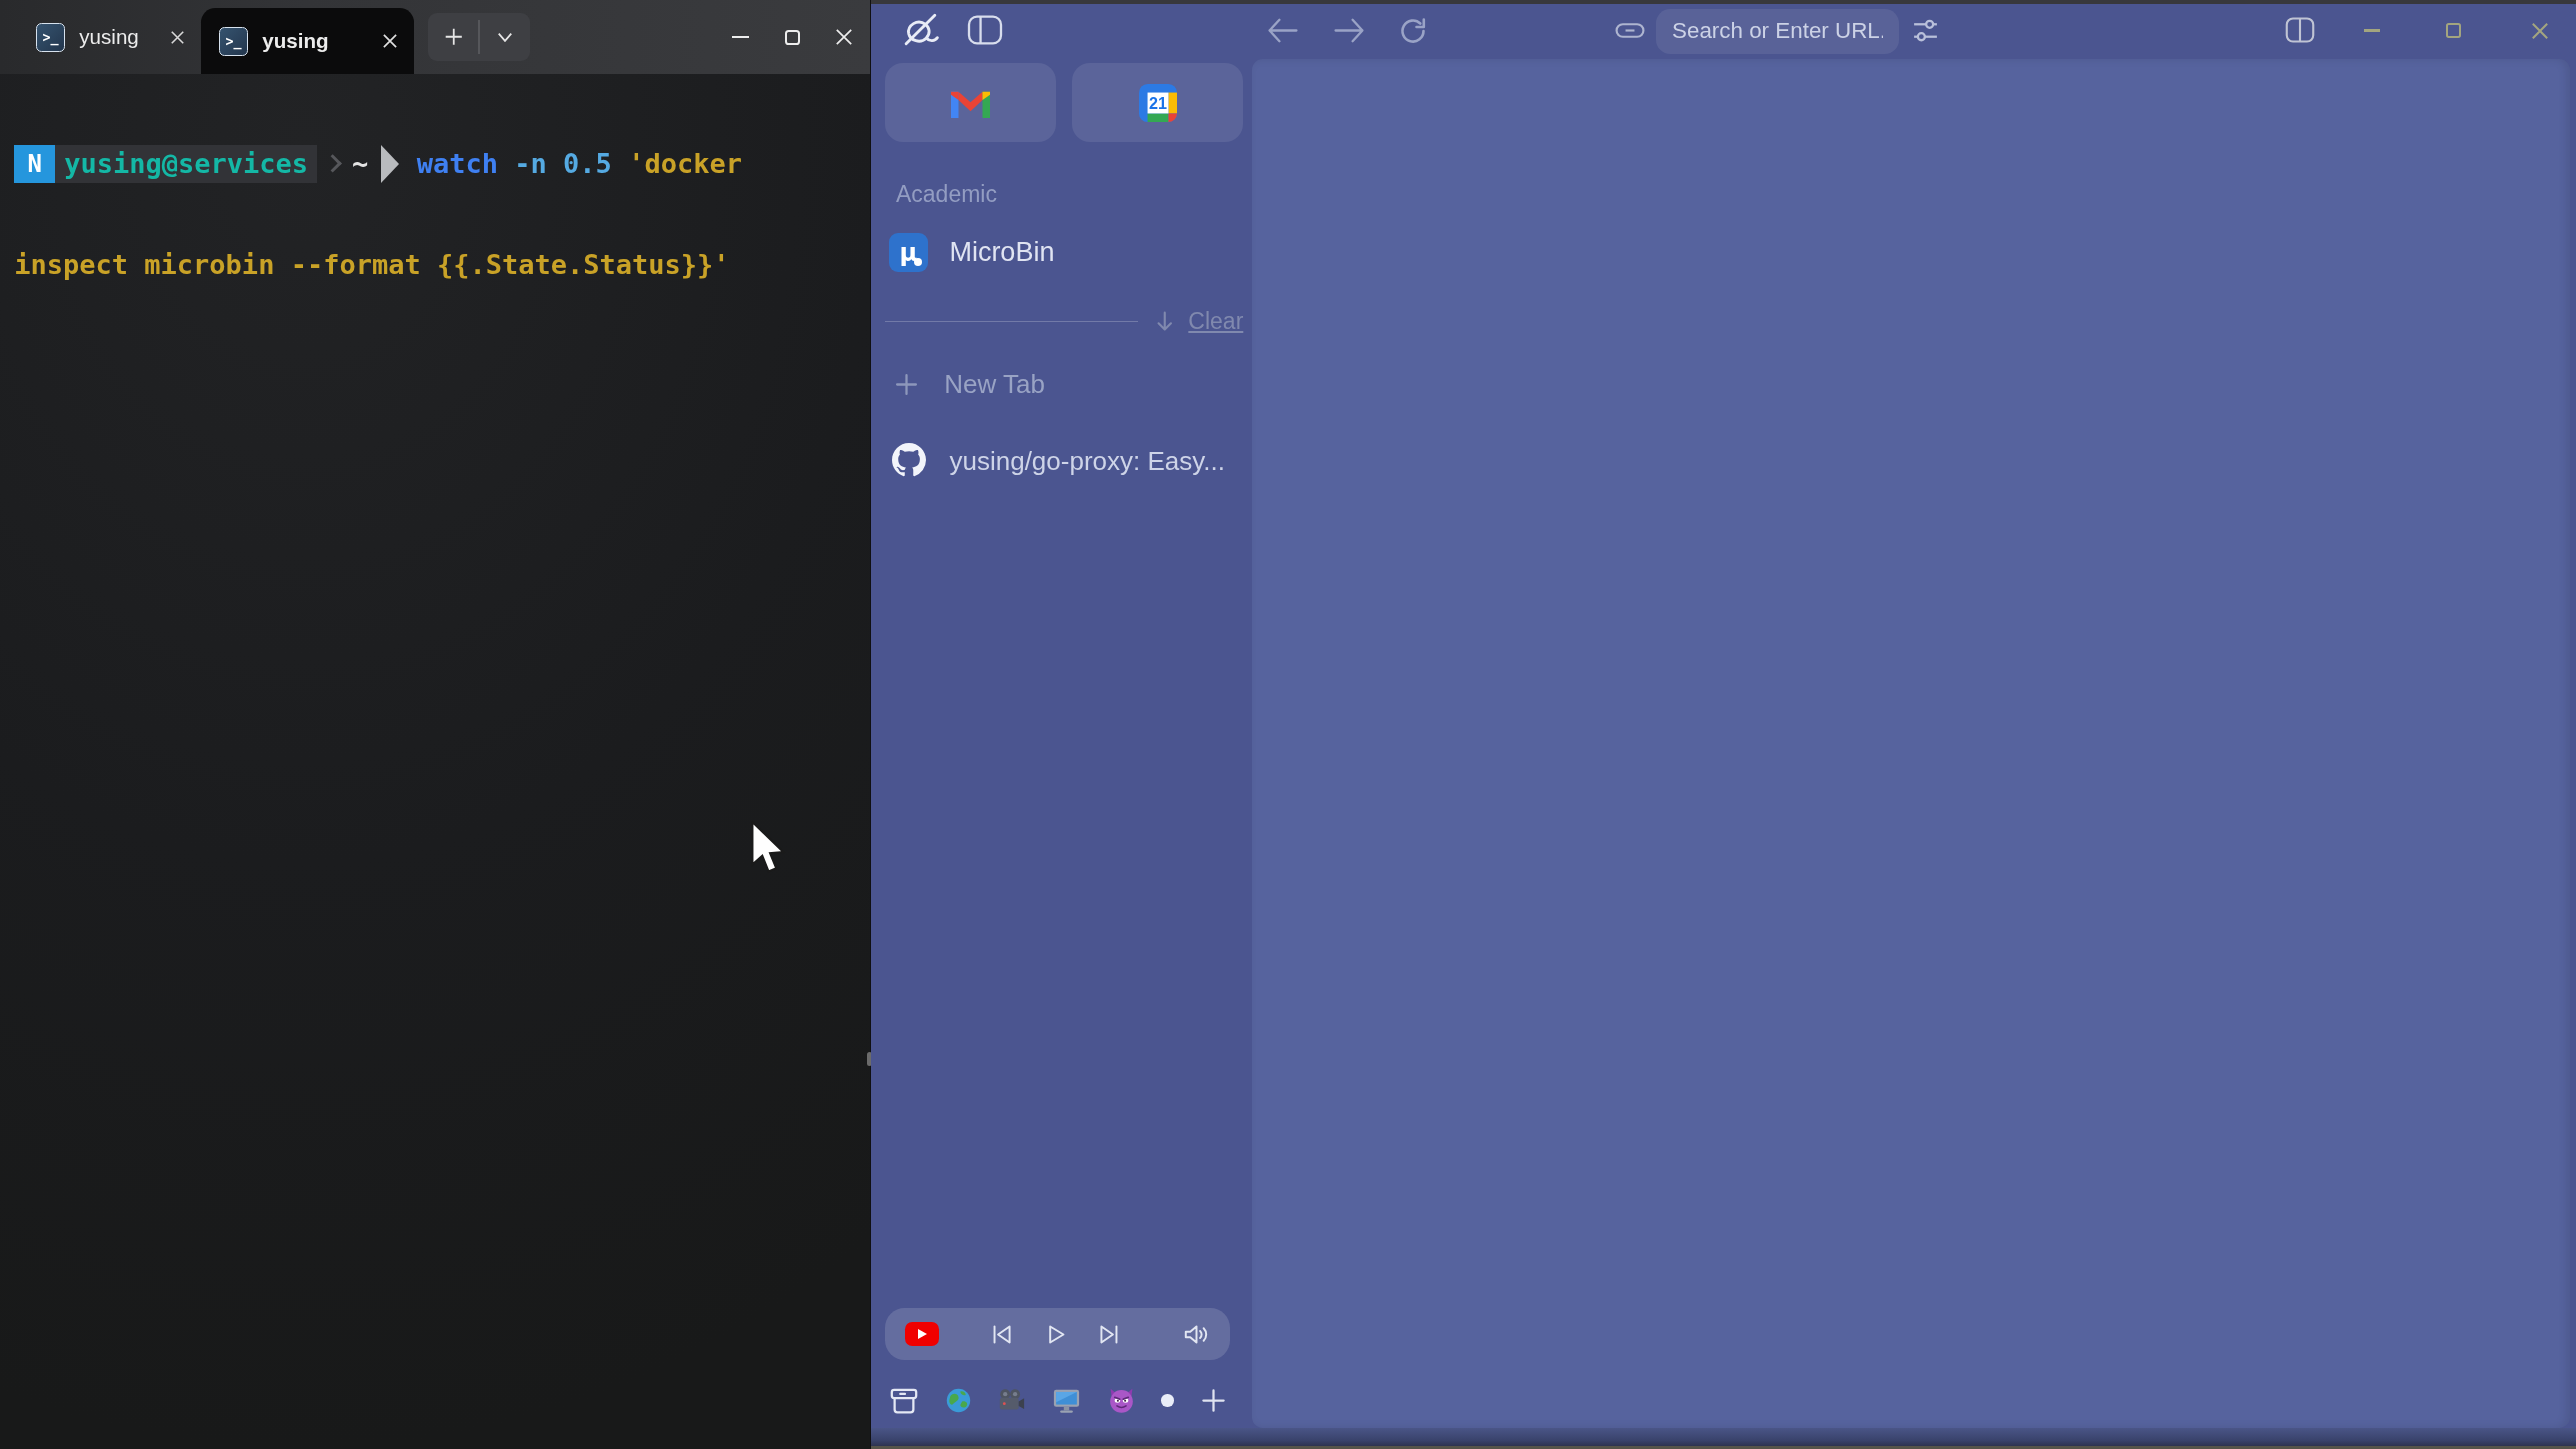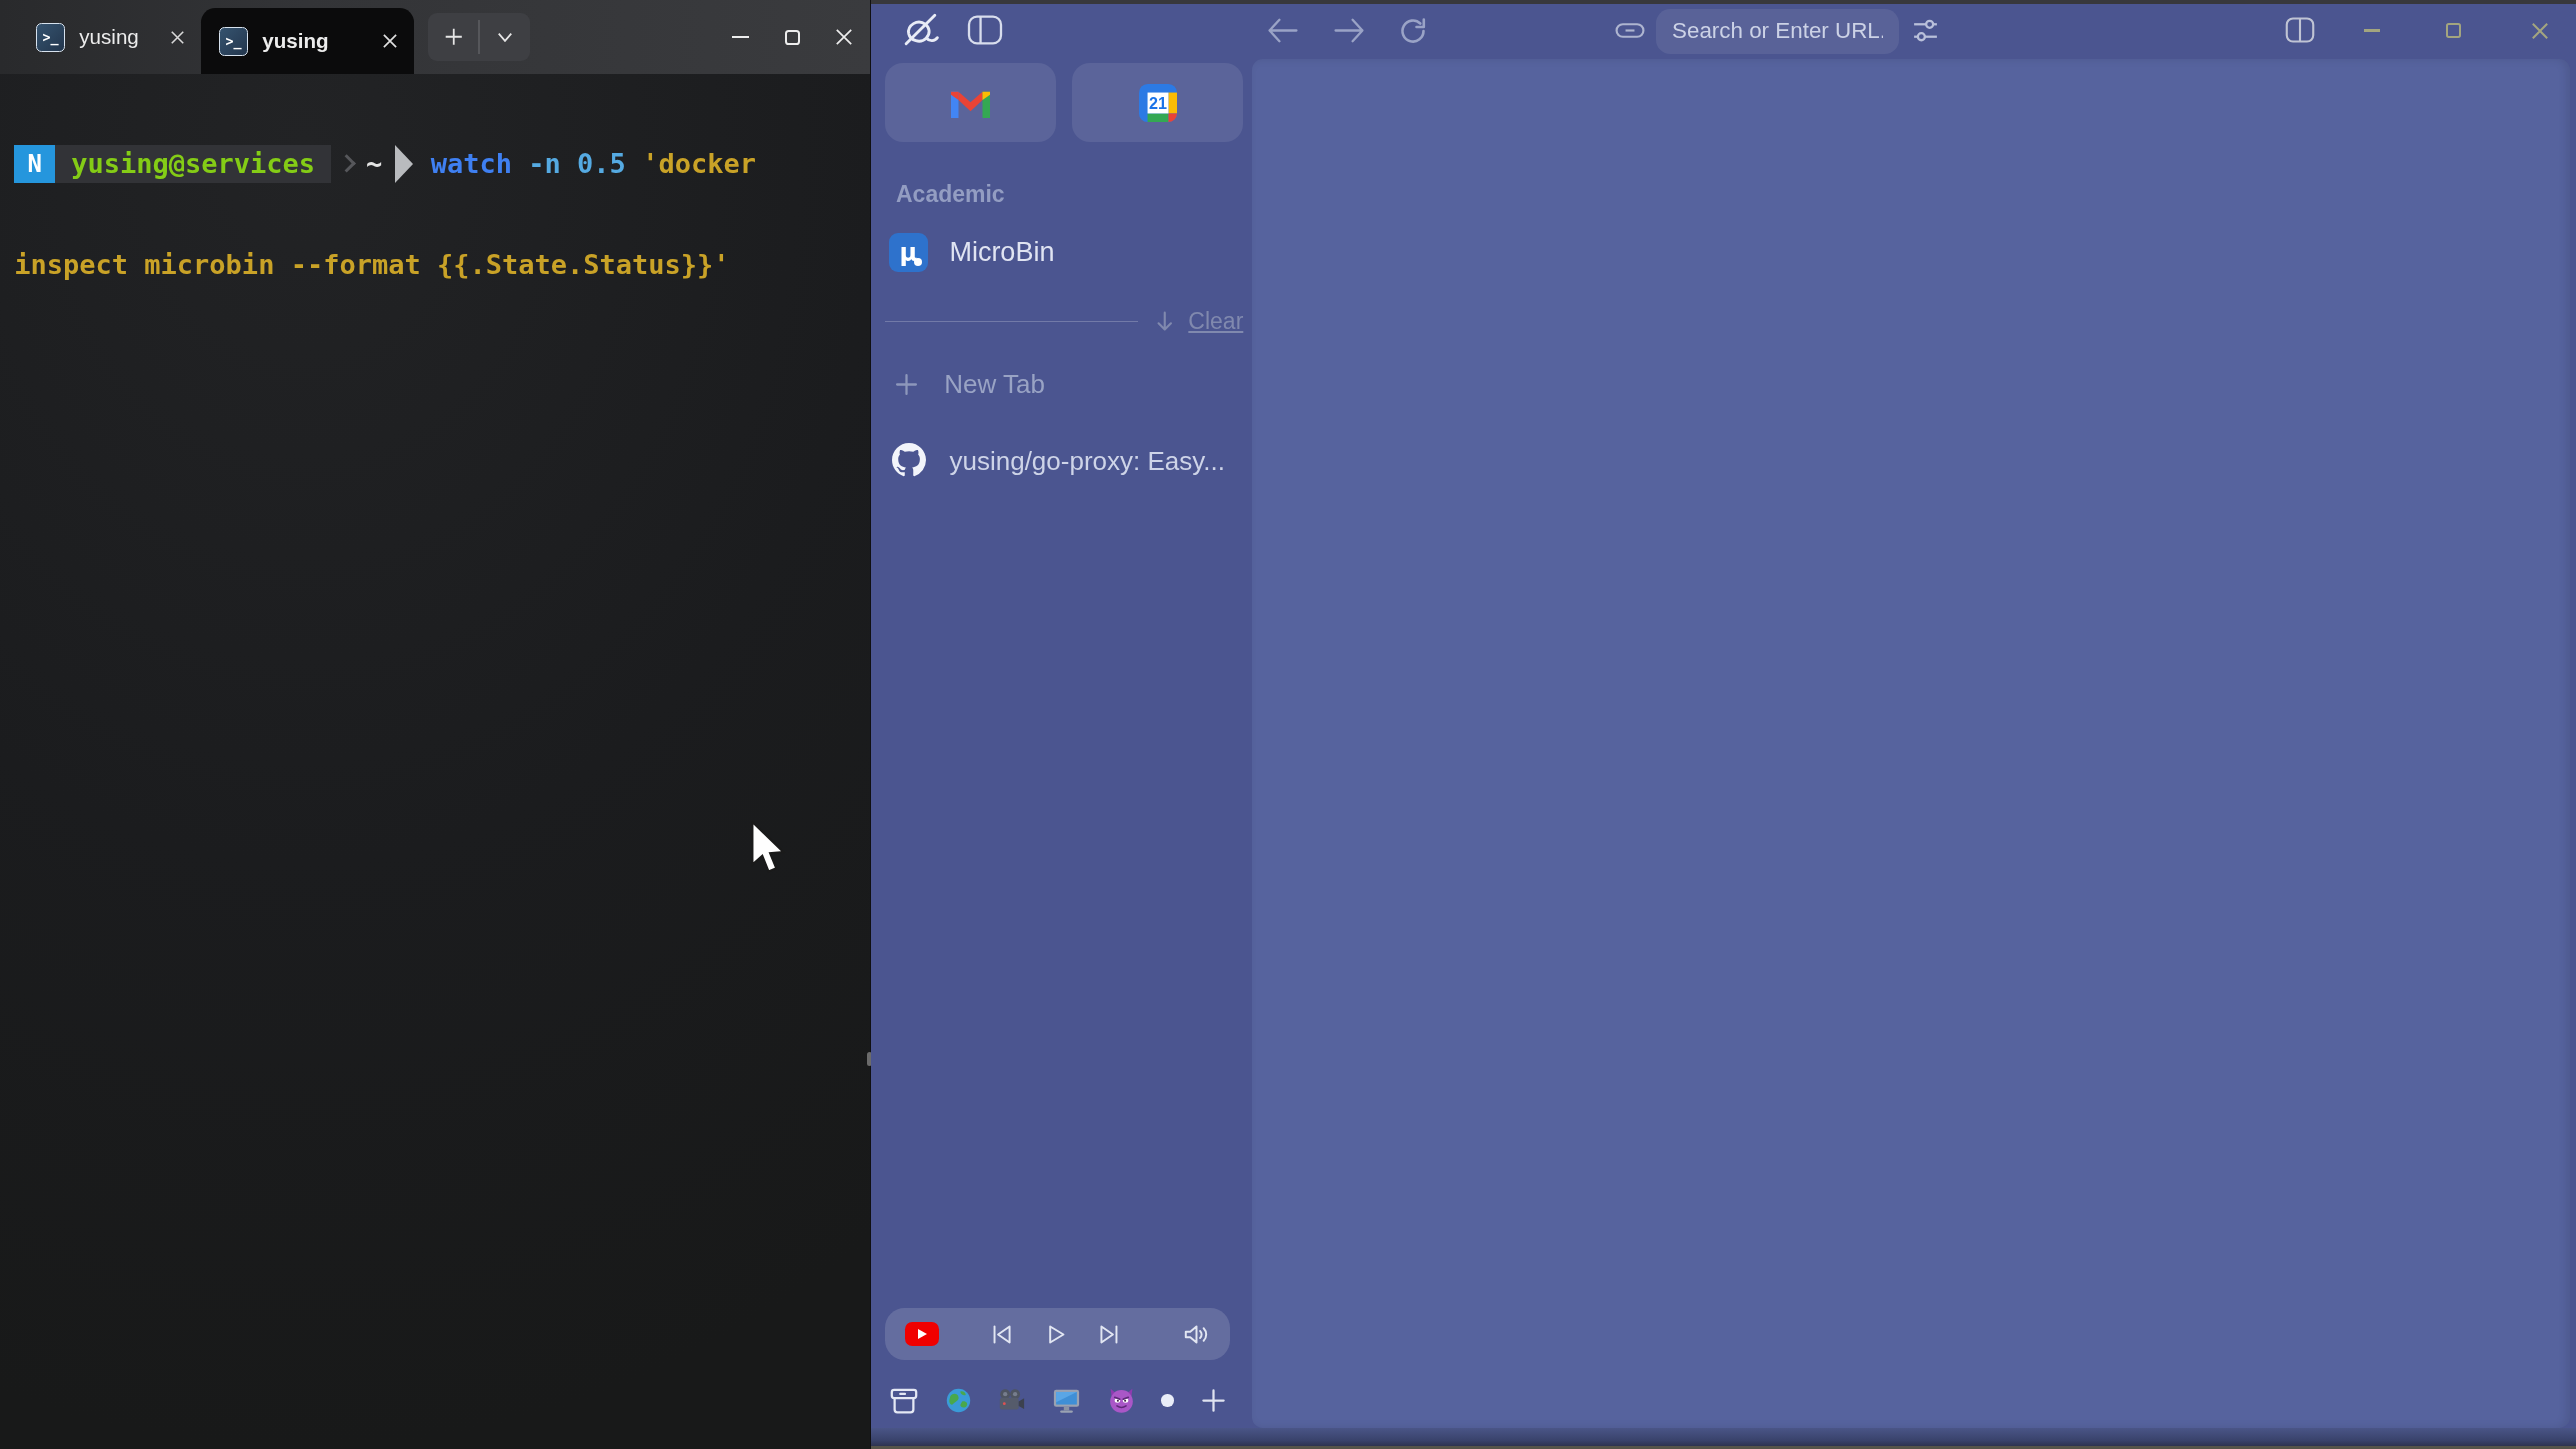--- a/index.html
+++ b/index.html
@@ -32,22 +32,22 @@
   .win-controls .wc { width:52px; display:flex; align-items:center; justify-content:center; }
   .wc-min-glyph { width:17px; height:2.7px; background:#ededed; }
   .wc-max-glyph { width:15px; height:15px; border:2.1px solid #ededed; border-radius:3.6px; }
 
   
   .term-body { position:absolute; left:14.3px; top:82px; font-family:"DejaVu Sans Mono",monospace;
                font-weight:bold; font-size:27px; white-space:pre; }
   .term-line { display:flex; align-items:center; height:39px; }
   .n-badge { display:inline-flex; width:41px; height:38px; background:#2596dd; color:#fff;
              align-items:center; justify-content:center; font-size:24px; }
-  .seg-user { display:inline-flex; align-items:center; height:38px; padding:0 16px;
-              background:#323337; color:#84cc16; }
+  .seg-user { display:inline-flex; align-items:center; height:38px; padding:0 9px;
+              background:#323337; color:#14b8a6; }
   .p-chev { width:13.4px; height:13.4px; border-style:solid; border-color:#56575b;
             border-width:3.6px 3.6px 0 0; transform:rotate(45deg); margin:0 12.5px 0 9px; }
   .p-tilde { color:#e4e4e4; margin-right:12.5px; }
   .p-arrow { width:0; height:0; border-left:18px solid #b9bbbe;
              border-top:19px solid transparent; border-bottom:19px solid transparent; }
   .cmd { margin-left:18px; }
   .c-name { color:#3f80f2; }
   .c-opt  { color:#55aae2; }
   .c-str  { color:#c9a227; }
   .line2 { color:#c9a227; margin-top:0; }
@@ -80,21 +80,21 @@
   .bw-max { left:1560px; top:9px; width:45px; height:36px; }
   .bw-close { left:1646px; top:9px; width:45px; height:36px; }
   .bwc-min-glyph { width:16px; height:2.7px; background:#a3a57f; }
   .bwc-max-glyph { width:14.3px; height:14.3px; border:2.1px solid #a3a57f; border-radius:2.7px; }
 
   
   .sidebar { position:absolute; left:14.3px; top:63px; width:358px; }
   .pinned-row { display:flex; gap:16px; }
   .pin-card { width:171px; height:79px; border-radius:18px; background:rgba(255,255,255,0.09);
               display:flex; align-items:center; justify-content:center; }
-  .section-label { margin:39px 0 0 10.7px; font-size:23px; font-weight:bold; color:#939dc2; }
+  .section-label { margin:39px 0 0 10.7px; font-size:23px; font-weight:normal; color:#939dc2; }
   .tab-row { display:flex; align-items:center; margin-top:25px; gap:21.5px; padding-left:3.6px; }
   .mb-icon { width:39px; height:39px; border-radius:9px; background:#2e72cc; position:relative;
              display:flex; align-items:center; justify-content:center; color:#fff;
              font-size:24px; font-weight:bold; font-family:"DejaVu Sans",sans-serif; }
   .mb-dot { position:absolute; right:6.3px; bottom:6.3px; width:8px; height:8px; border-radius:50%;
             background:#fff; }
   .mb-label { font-size:27px; color:#e0e4f2; }
   .clear-row { display:flex; align-items:center; margin-top:36px; }
   .clear-row .rule { flex:1; height:1.8px; background:rgba(255,255,255,0.22); margin-right:16px; }
   .clear-btn { display:flex; align-items:center; gap:13px; color:#8089ae; font-size:23px;text-decoration:underline; }

